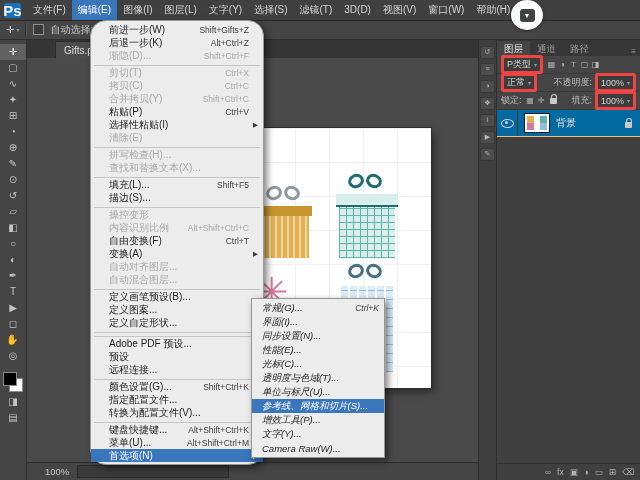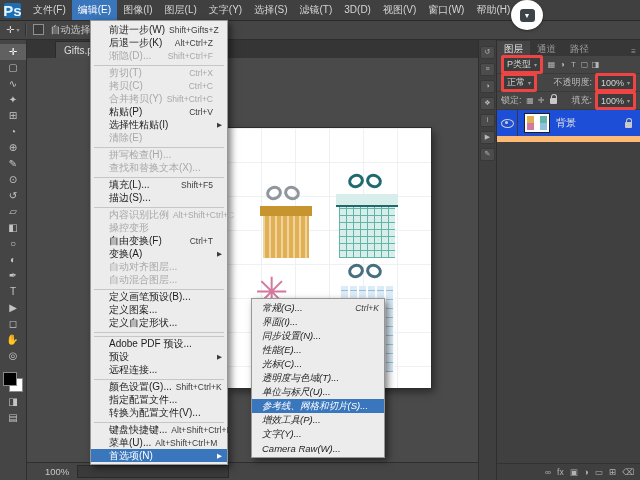--- a/index.html
+++ b/index.html
@@ -91,42 +91,42 @@
   .ptab.active{background:#454545;color:#e6e6e6;}
   .ptab-menu{margin-left:auto;color:#9d9d9d;font-size:8px;padding-right:4px;}
   .prow{height:18px;display:flex;align-items:center;gap:3px;padding:0 4px;border-bottom:1px solid #3a3a3a;
         font-size:9px;color:#bdbdbd;box-sizing:border-box;white-space:nowrap;}
   .pselect{background:#3c3c3c;border:3px solid #ef4444;border-radius:2px;padding:0 3px;height:13px;
            display:flex;align-items:center;gap:3px;color:#d6d6d6;font-size:9px;}
   .caret{font-size:6px;color:#9a9a9a;}
   .ficon{font-size:8px;color:#b5b5b5;width:11px;text-align:center;}
   .spacer{flex:1;}
   .layers-list{flex:1;background:#404040;}
-  .layer-row{height:26px;display:flex;align-items:center;background:#1d4ed8;border-bottom:6px solid #fdba74;text-align:right;}
+  .layer-row{height:26px;display:flex;align-items:center;background:#0369a1;border-bottom:1px solid #fdba74;text-align:right;}
   .eye-cell{width:20px;height:100%;border-right:1px solid #383838;display:flex;align-items:center;justify-content:center;}
   .css-eye{width:11px;height:7px;border:1px solid #cfcfcf;border-radius:50%;position:relative;}
   .css-eye::after{content:"";position:absolute;left:3px;top:1.5px;width:3px;height:3px;border-radius:50%;background:#cfcfcf;}
   .thumb{width:24px;height:18px;background:#fff;border:1px solid #1f1f1f;margin:0 6px;position:relative;flex:none;}
   .chip{position:absolute;width:7px;height:7px;}
   .chip1{left:2px;top:2px;background:var(--gift1-main);}
   .chip2{right:2px;top:2px;background:var(--gift2-line);}
   .chip3{left:2px;bottom:2px;background:var(--gift3-main);}
   .chip4{right:2px;bottom:2px;background:var(--gift4-line);}
   .layer-name{font-size:10px;color:#e4e4e4;}
   .layer-lock{margin-left:auto;margin-right:8px;}
   .css-lock{width:7px;height:6px;background:#c9c9c9;position:relative;border-radius:1px;display:inline-block;}
   .css-lock::before{content:"";position:absolute;left:1px;top:-4px;width:4px;height:4px;
                     border:1px solid #c9c9c9;border-bottom:none;border-radius:3px 3px 0 0;}
   .pfooter{height:16px;background:#3f3f3f;border-top:1px solid #323232;display:flex;align-items:center;
            justify-content:flex-end;gap:6px;padding-right:6px;font-size:8.5px;color:#b2b2b2;}
 
   
   .menu{position:absolute;background:var(--menu-bg,#ececec);border:1px solid #979797;
         box-shadow:3px 3px 7px rgba(0,0,0,.5);padding:2px 0;box-sizing:border-box;}
-  #edit-menu{left:90px;top:20px;width:138px;z-index:40;}
+  #edit-menu{left:90px;top:20px;width:174px;z-index:40;border-radius:16px;}
   #prefs-submenu{left:251px;top:298px;width:134px;z-index:45;font-style:italic;}
   .mi{position:relative;height:13px;display:flex;align-items:center;padding:0 5px 0 18px;font-size:10px;color:#1e1e1e;}
   #prefs-submenu .mi{height:14px;padding-left:10px;font-size:9.5px;}
   .mi .lab{white-space:nowrap;}
   .mi .sc{margin-left:auto;padding-left:4px;font-size:8.5px;color:#3c3c3c;white-space:nowrap;}
   .mi .sub{width:9px;text-align:right;font-size:6.5px;color:#3c3c3c;visibility:hidden;}
   .mi.has-sub .sub{visibility:visible;}
   .mi.disabled .lab,.mi.disabled .sc{color:#a8a8a8;}
   .mi.hl{background:var(--accent-blue,#3a76bc);}
   .mi.hl .lab,.mi.hl .sc,.mi.hl .sub{color:#fff;}
@@ -490,31 +490,31 @@
         <span class="sub">▶</span>
       </div>
 
       <div class="mi sep">
         
         
         
       </div>
 
       <div class="mi disabled">
+        <span class="lab">操控变形</span>
+        <span class="sc"></span>
+        <span class="sub">▶</span>
+      </div>
+
+      <div class="mi disabled">
         <span class="lab">内容识别比例</span>
         <span class="sc">Alt+Shift+Ctrl+C</span>
         <span class="sub">▶</span>
       </div>
 
-      <div class="mi disabled">
-        <span class="lab">操控变形</span>
-        <span class="sc"></span>
-        <span class="sub">▶</span>
-      </div>
-
       <div class="mi">
         <span class="lab">自由变换(F)</span>
         <span class="sc">Ctrl+T</span>
         <span class="sub">▶</span>
       </div>
 
       <div class="mi has-sub">
         <span class="lab">变换(A)</span>
         <span class="sc"></span>
         <span class="sub">▶</span>

